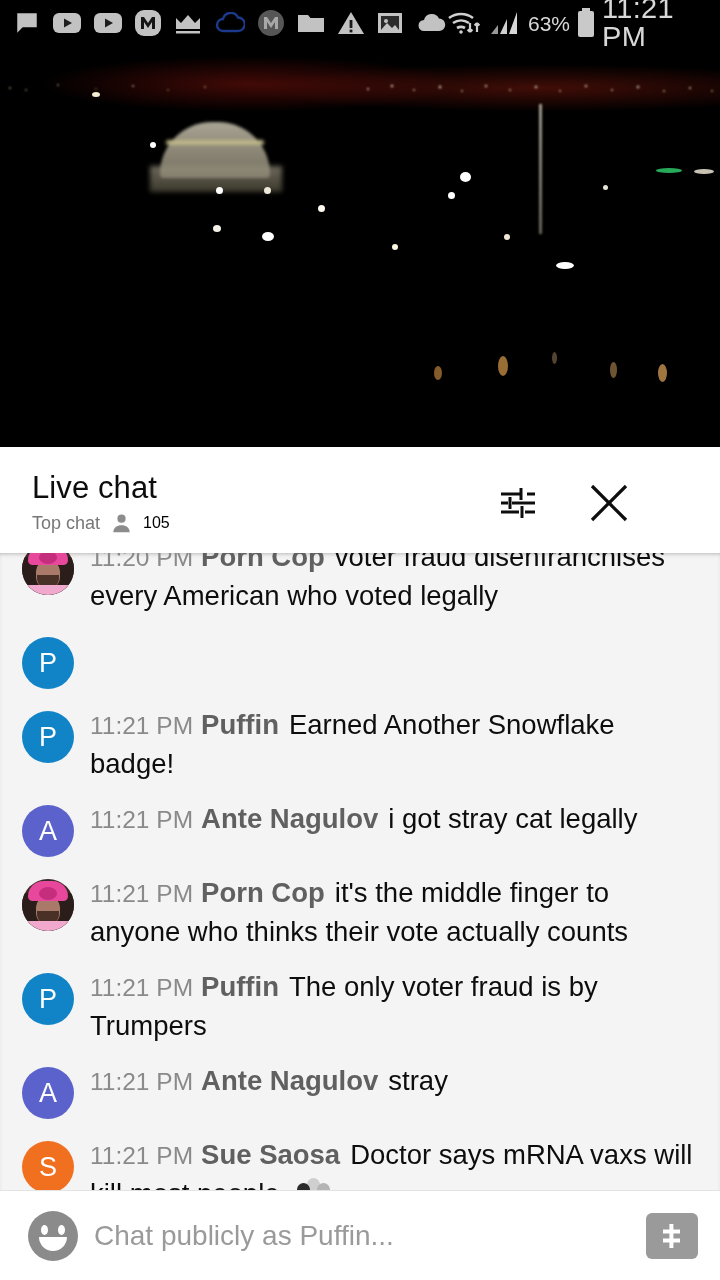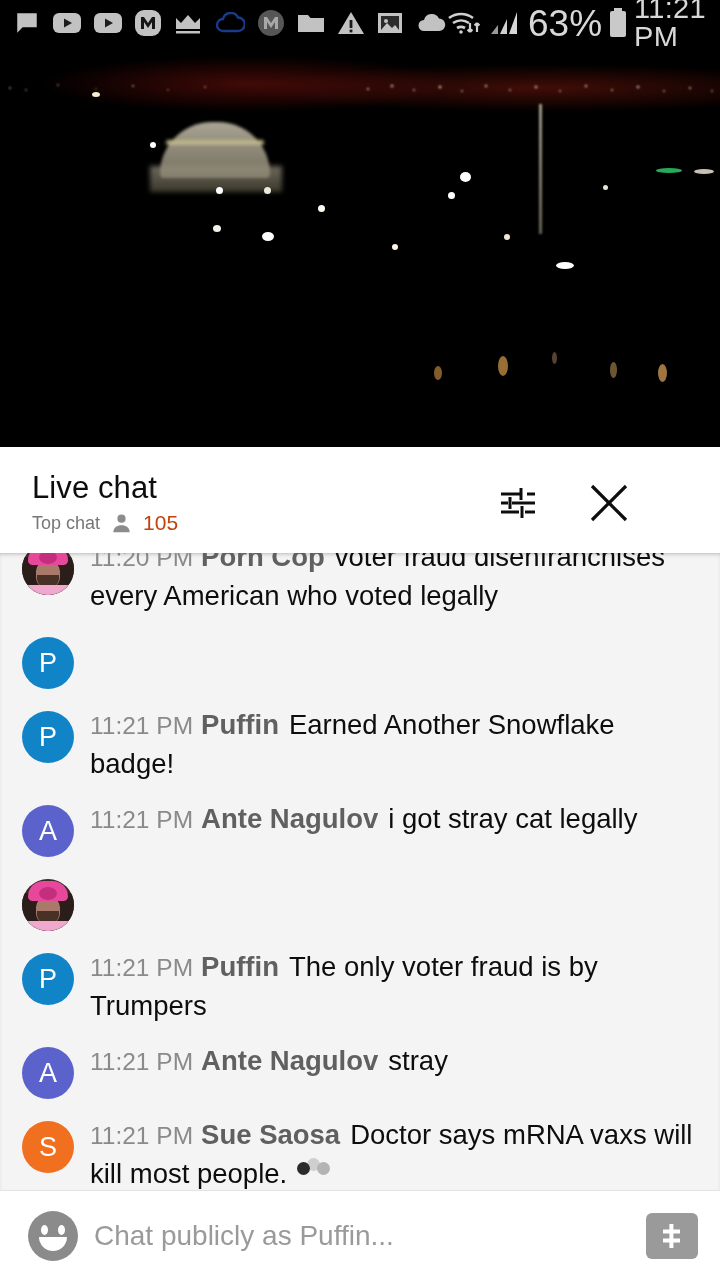--- a/index.html
+++ b/index.html
@@ -14,21 +14,21 @@
   
   .statusbar{
     position:absolute; left:0; top:0; width:720px; height:46px;
     background:#000; display:flex; align-items:center;
     padding:0 10px 0 14px; color:#c6c6c6;
   }
   .sb-left{ display:flex; align-items:center; gap:13px; flex:1; }
   .sb-right{ display:flex; align-items:center; gap:7px; }
   .sb-ico{ display:inline-flex; align-items:center; justify-content:center; }
   .sb-text{ font-size:29px; color:#d8d8d8; letter-spacing:.3px; line-height:1; }
-  .sb-pct{ font-size:37px; color:#d8d8d8; line-height:1; margin-left:2px;}
+  .sb-pct{ font-size:21px; color:#d8d8d8; line-height:1; margin-left:2px;}
 
   
   .video{
     position:absolute; left:0; top:46px; width:720px; height:401px;
     background:#000; overflow:hidden;
   }
   .sky{
     position:absolute; inset:0;
     background:
       radial-gradient(ellipse 300px 40px at 250px 38px, rgba(120,18,12,.55), rgba(0,0,0,0) 70%),
@@ -87,21 +87,21 @@
   
   .chat-header{
     position:absolute; left:0; top:452px; width:667px; height:101px;
     background:#fff; display:flex; align-items:center; padding:0 24px 0 32px;
     z-index:5;
   }
   .ch-titles{ flex:1; }
   .ch-title{ font-size:31px; color:#0d0d0d; line-height:1.16; letter-spacing:.1px;}
   .ch-sub{ display:flex; align-items:center; gap:10px; margin-top:6px; }
   .ch-sub-text{ font-size:18px; color:#777; }
-  .ch-count{ font-size:21px; color:#c2410c; }
+  .ch-count{ font-size:16px; color:#000000; }
   .ch-actions{ display:flex; align-items:center; gap:40px; padding-right:8px;}
   .icon-btn{ display:flex; align-items:center; justify-content:center; width:52px; height:52px; }
 
   
   .msg-list{
     position:absolute; left:0; top:553px; width:720px; height:637px;
     background:#f4f4f4; overflow:hidden;
     box-shadow: inset 0 3px 5px -3px rgba(0,0,0,.35);
   }
   .msg{
@@ -355,20 +355,23 @@
       </div>
       <div class="msg">
         <div class="avatar photo">
           <span class="ph-hair"></span>
           <span class="ph-face"></span>
           <span class="ph-beard"></span>
           <span class="ph-bottom"></span>
           <span class="ph-bow"></span>
           <span class="ph-bow2"></span>
         </div>
+        <div class="msg-body">
+          <div class="msg-line"><span class="m-time">11:21 PM</span><span class="m-name">Porn Cop</span><span class="m-text">it's the middle finger to anyone who thinks their vote actually counts</span></div>
+        </div>
       </div>
       <div class="msg">
         <div class="avatar" style="background: rgb(17, 132, 200);">P</div>
         <div class="msg-body">
           <div class="msg-line"><span class="m-time">11:21 PM</span><span class="m-name">Puffin</span><span class="m-text">The only voter fraud is by Trumpers</span></div>
         </div>
       </div>
       <div class="msg">
         <div class="avatar" style="background: rgb(91, 98, 204);">A</div>
         <div class="msg-body">

